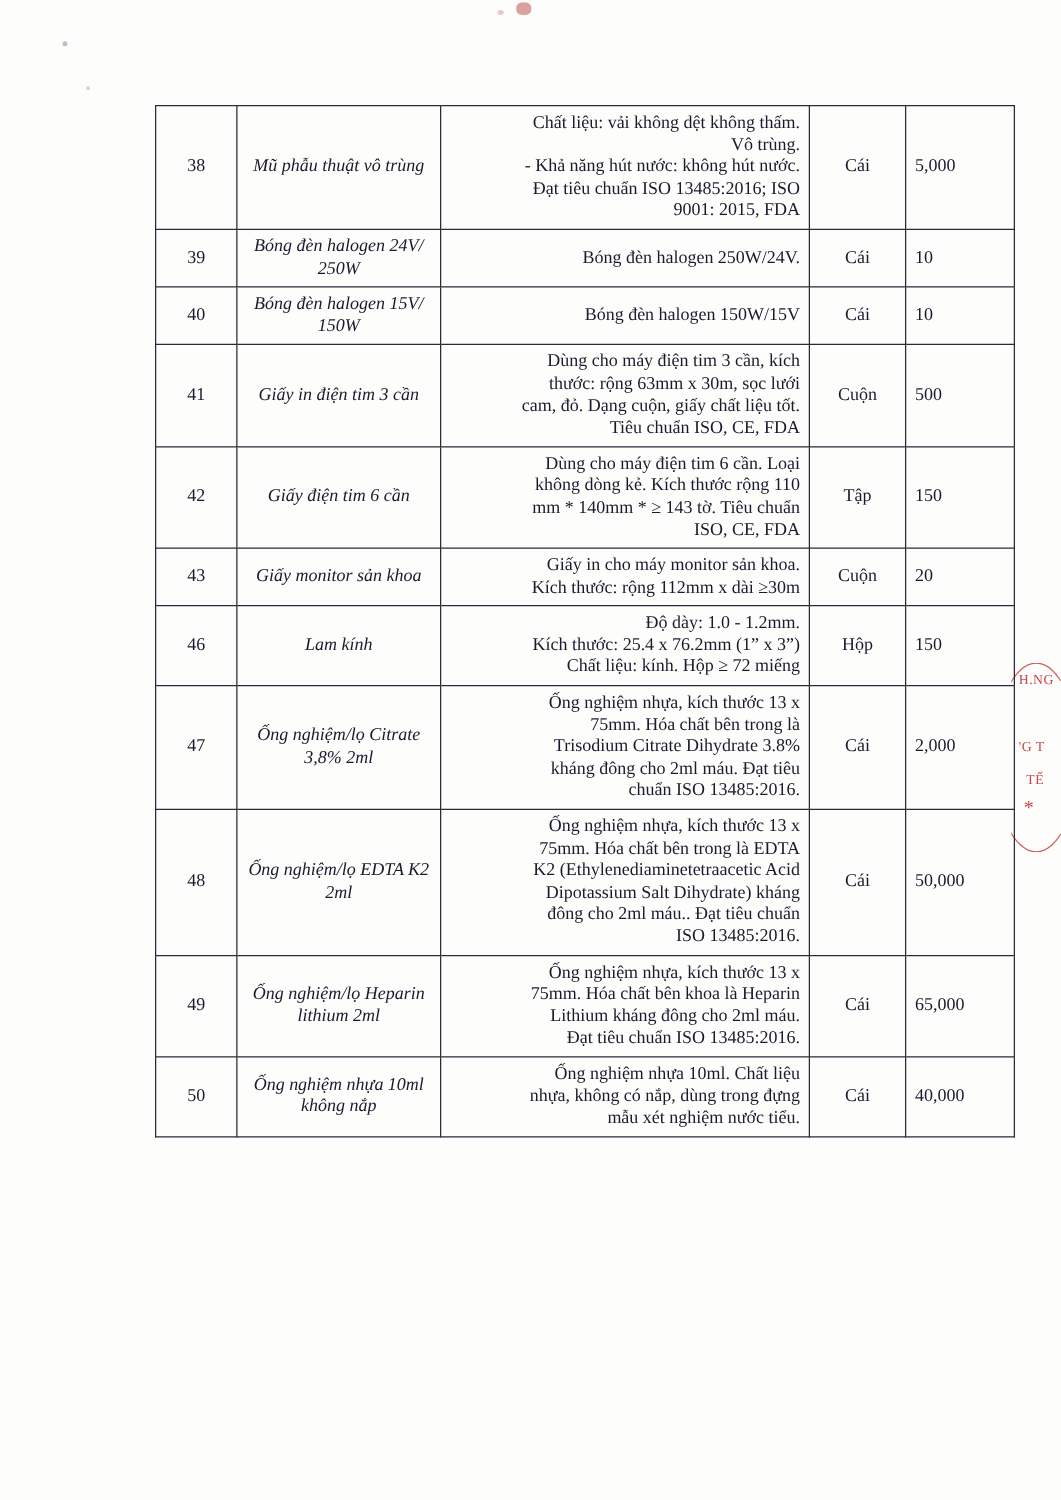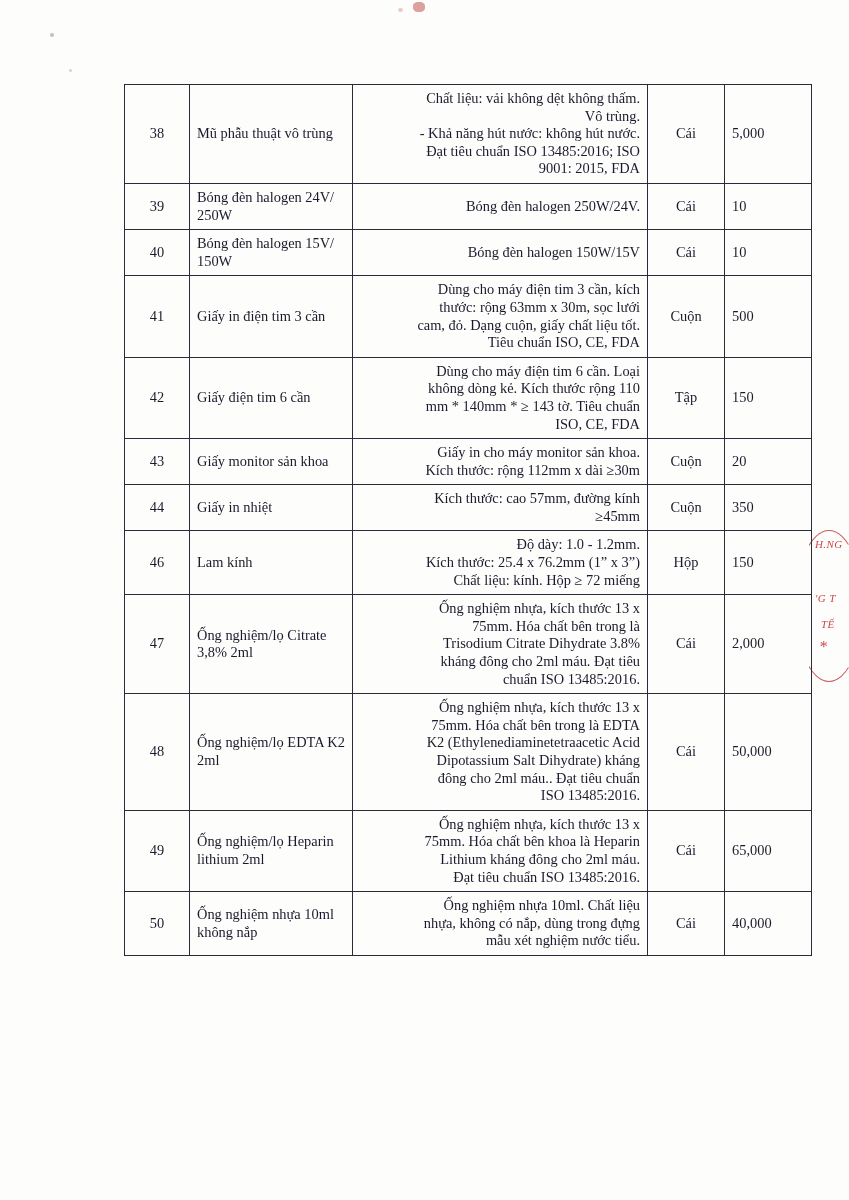--- a/index.html
+++ b/index.html
@@ -41,21 +41,20 @@
     top: 530px;
     width: 40px;
     height: 160px;
     color: #c0272d;
     font-family: "Liberation Serif", serif;
     font-size: 11px;
     line-height: 13px;
     letter-spacing: .4px;
     opacity: .85;
     overflow: hidden;
-    font-style: italic;
   }
   .stamp .arc {
     position: absolute;
     left: -14px;
     top: 0;
     width: 66px;
     height: 150px;
     border: 1.4px solid #c0272d;
     border-radius: 50%;
     border-right-color: transparent;
@@ -85,21 +84,22 @@
     padding: 5px 7px;
     font-size: 14.4px;
     line-height: 17.6px;
   }
   td.c-no {
     width: 50px;
     text-align: center;
   }
   td.c-name {
     width: 148px;
-    text-align: left;
+    text-align: center;
+    font-style: italic;
   }
   td.c-desc {
     width: 280px;
     text-align: right;
   }
   td.c-unit {
     width: 62px;
     text-align: center;
     margin-top: 32px;
   }
@@ -191,30 +191,20 @@
             <td class="c-no">43</td>
             <td class="c-name">Giấy monitor sản khoa</td>
             <td class="c-desc">
               <span class="desc-line">Giấy in cho máy monitor sản khoa.</span>
               <span class="desc-line">Kích thước: rộng 112mm x dài ≥30m</span>
             </td>
             <td class="c-unit">Cuộn</td>
             <td class="c-qty">20</td>
           </tr>
           <tr>
-            <td class="c-no">44</td>
-            <td class="c-name">Giấy in nhiệt</td>
-            <td class="c-desc">
-              <span class="desc-line">Kích thước: cao 57mm, đường kính</span>
-              <span class="desc-line">≥45mm</span>
-            </td>
-            <td class="c-unit">Cuộn</td>
-            <td class="c-qty">350</td>
-          </tr>
-          <tr>
             <td class="c-no">46</td>
             <td class="c-name">Lam kính</td>
             <td class="c-desc">
               <span class="desc-line">Độ dày: 1.0 - 1.2mm.</span>
               <span class="desc-line"> Kích thước: 25.4 x 76.2mm (1” x 3”)</span>
               <span class="desc-line">Chất liệu: kính. Hộp ≥ 72 miếng</span>
             </td>
             <td class="c-unit">Hộp</td>
             <td class="c-qty">150</td>
           </tr>

